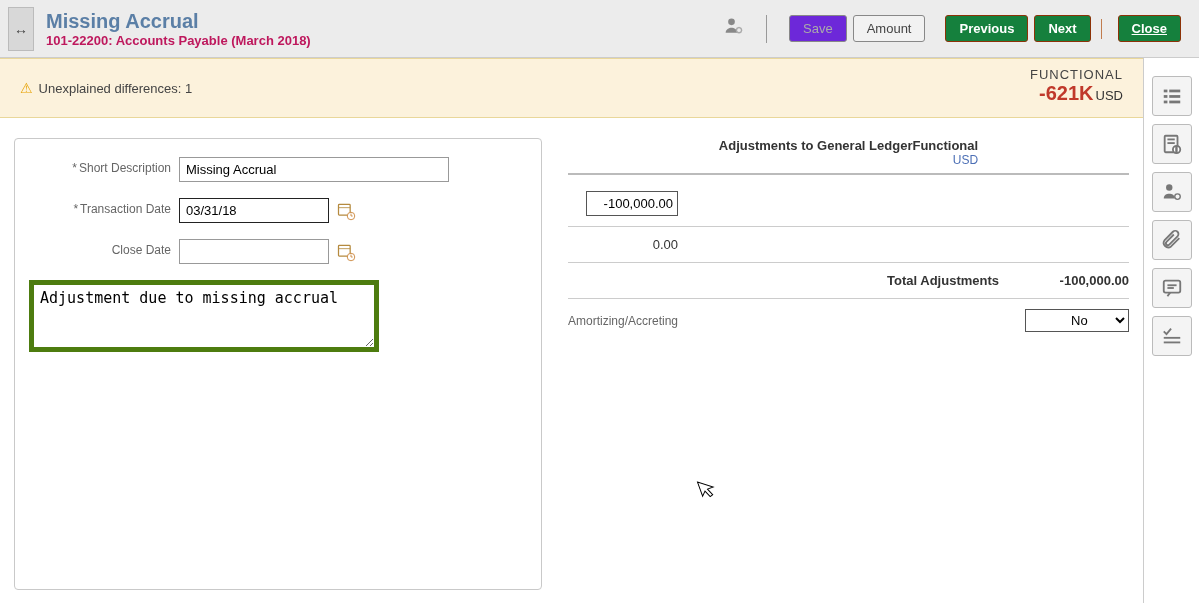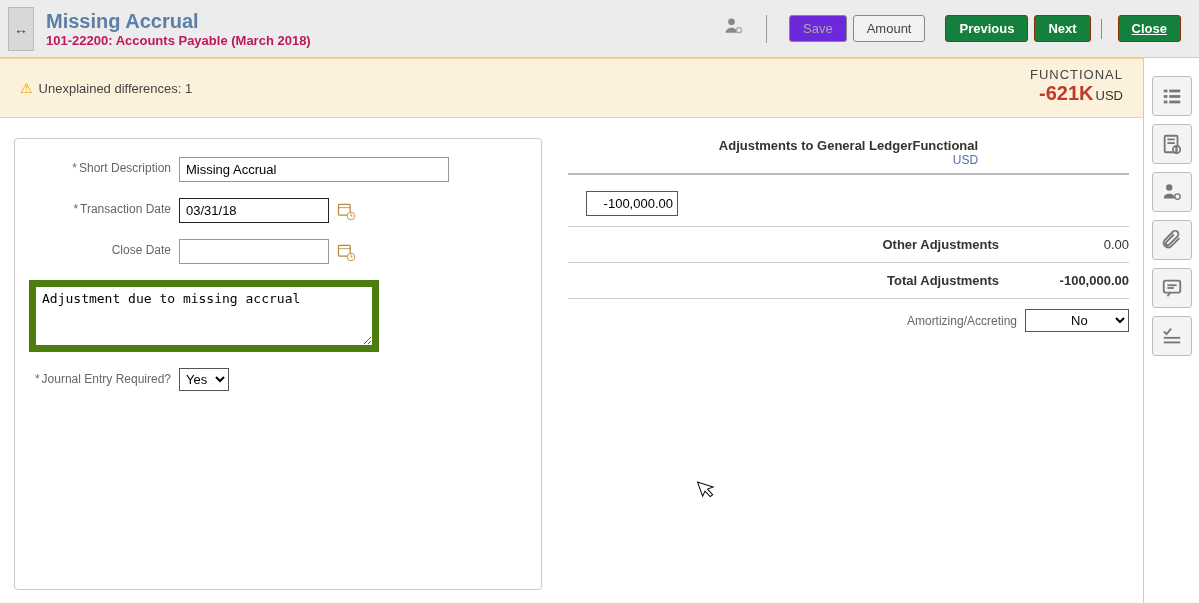--- a/index.html
+++ b/index.html
@@ -123,22 +123,22 @@
   .date-input.light { border:1px solid #999; }
   .date-btn {
     width:22px; height:22px; margin-left:6px;
     display:inline-flex; align-items:center; justify-content:center;
     font-size:14px; cursor:pointer; position:relative; top:2px;
   }
   .date-btn svg { width:20px; height:20px; }
   .textarea-input {
     width: 350px; height: 72px;
     padding: 4px 6px;
-    font-size: 13px;
-    border: 7px solid #4d7c0f;
+    font-size: 15px;
+    border: 5px solid #4d7c0f;
     resize: both;
   }
   select.sel {
     border: 1px solid #555;
     font-size: 13px;
     padding: 2px 2px;
     background:#fff;
   }
   select.sel.impact { width:135px; }
   select.sel.je { width:50px; }
@@ -267,55 +267,48 @@
             <path d="M18 15v3h2" stroke="#c77d2e" fill="none"></path>
           </svg>
       </span>
     </div>
 
     <div class="form-row">
       <textarea class="textarea-input" style="">Adjustment due to missing accrual</textarea>
     </div>
 
 
-    <div class="form-row">
-      <div class="form-label"><span class="req">*</span><span>Journal Entry Required?</span></div>
-      <select class="sel je">
-        <option>Yes</option>
-      </select>
-    </div>
 
   </div>
 
   <div class="right-panel">
     <div class="rp-header">
       <div class="rp-header-title">Adjustments to General Ledger</div>
       <div class="rp-header-right">
         <div class="rp-func">Functional</div>
         <div class="rp-curr">USD</div>
       </div>
     </div>
 
     <div class="rp-row">
       <div class="rp-value">
         <input type="text" class="amount-input" value="-100,000.00" style="">
       </div>
     </div>
 
     <div class="rp-row">
-      <div class="rp-label">Other Adjustments</div>
       <div class="rp-value">0.00</div>
     </div>
 
     <div class="rp-row">
       <div class="rp-label">Total Adjustments</div>
       <div class="rp-value" style="font-weight:bold">-100,000.00</div>
     </div>
 
-    <div class="rp-row noborder" style="justify-content:flex-end;">
+    <div class="rp-row noborder" style="justify-content:space-between;">
       <div style="color:#666; margin-right:8px;">Amortizing/Accreting</div>
       <select class="sel amort">
         <option>No</option>
       </select>
     </div>
   </div>
 </div>
 
 <div class="right-rail">
   <div class="rail-item">

